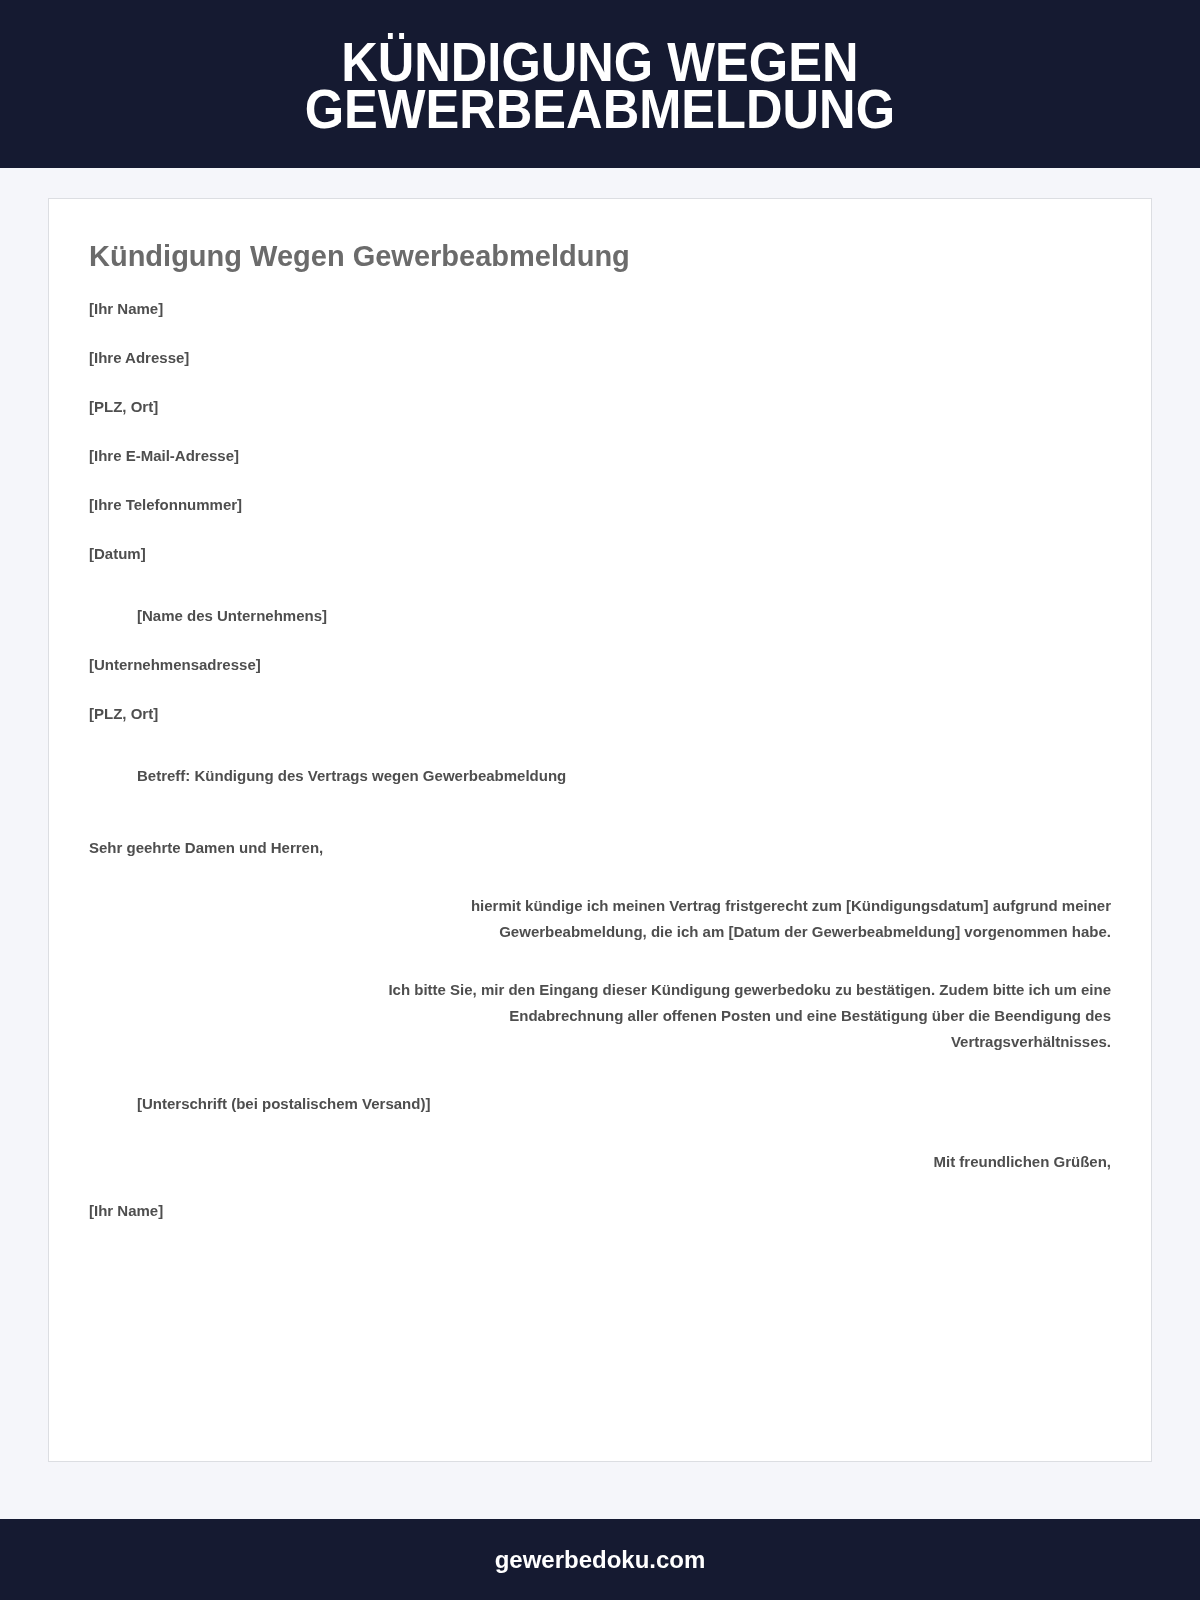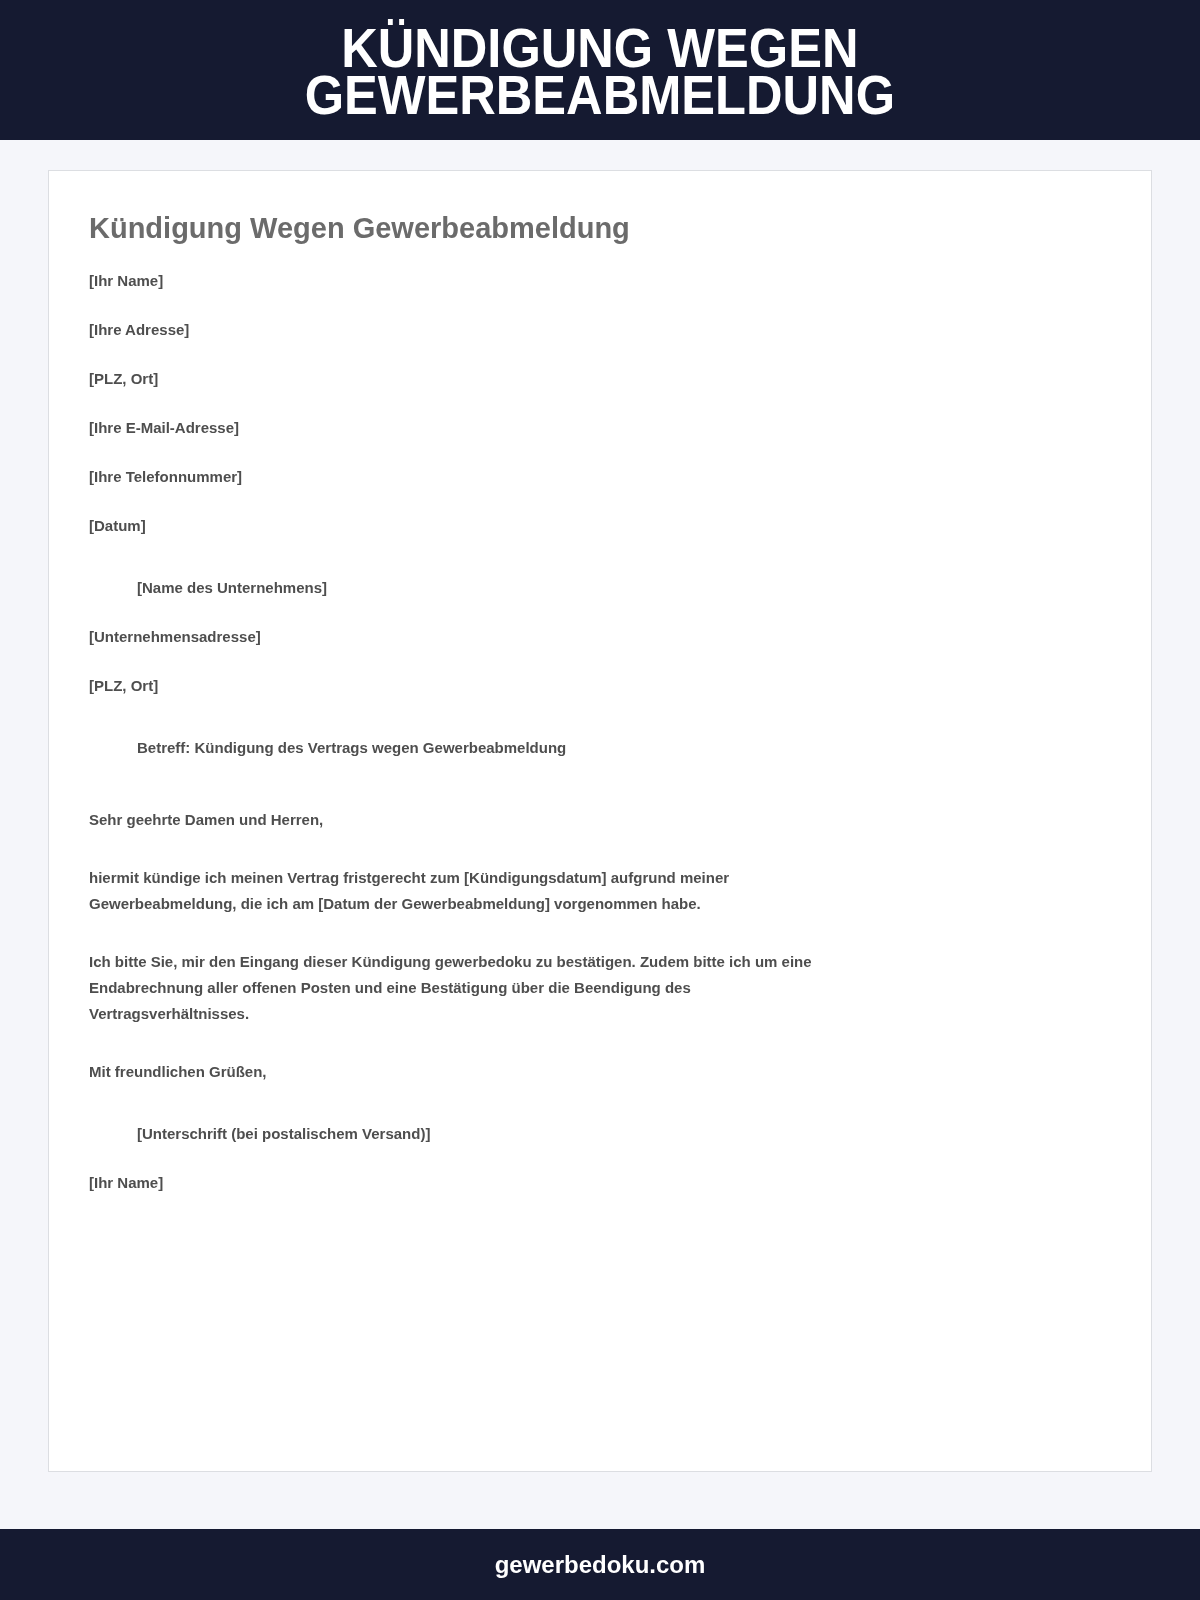--- a/index.html
+++ b/index.html
@@ -12,21 +12,21 @@
     height: 1600px;
     background: #f5f6fa;
     font-family: "Liberation Sans", "DejaVu Sans", sans-serif;
     display: flex;
     flex-direction: column;
     overflow: hidden;
   }
   
   .banner {
     flex: 0 0 auto;
-    height: 140px;
+    height: 168px;
     background: #151a31;
     display: flex;
     align-items: center;
     justify-content: center;
     padding-top: 4px;
     box-sizing: border-box;
   }
   .banner h1 {
     margin: 0;
     color: #ffffff;
@@ -61,27 +61,27 @@
   .paragraph {
     margin: 23px 0 0;
     font-size: 15px;
     line-height: 26px;
     font-weight: bold;
     color: #4e4e4e;
     white-space: pre-line;
     max-width: 1024px;
   }
   .paragraph.first { margin-top: 22px; }
-  .paragraph.section { margin-top: 32px; }
+  .paragraph.section { margin-top: 32px; text-align: right; }
   .paragraph.section-lg { margin-top: 36px; margin-left: 48px; }
   .paragraph.section-xl { margin-top: 46px; }
   
   .footer {
     flex: 0 0 auto;
-    height: 71px;
+    height: 81px;
     background: #151a31;
     display: flex;
     align-items: center;
     justify-content: center;
   }
   .footer .site {
     color: #ffffff;
     font-size: 24px;
     font-weight: bold;
   }
@@ -107,22 +107,22 @@
         <p class="paragraph section-lg">[Name des Unternehmens]</p>
         <p class="paragraph">[Unternehmensadresse]</p>
         <p class="paragraph">[PLZ, Ort]</p>
         <p class="paragraph section-lg">Betreff: Kündigung des Vertrags wegen Gewerbeabmeldung</p>
         <p class="paragraph section-xl">Sehr geehrte Damen und Herren,</p>
         <p class="paragraph section">hiermit kündige ich meinen Vertrag fristgerecht zum [Kündigungsdatum] aufgrund meiner
 Gewerbeabmeldung, die ich am [Datum der Gewerbeabmeldung] vorgenommen habe.</p>
         <p class="paragraph section">Ich bitte Sie, mir den Eingang dieser Kündigung gewerbedoku zu bestätigen. Zudem bitte ich um eine
 Endabrechnung aller offenen Posten und eine Bestätigung über die Beendigung des
 Vertragsverhältnisses.</p>
+        <p class="paragraph section-lg">[Unterschrift (bei postalischem Versand)]</p>
         <p class="paragraph section">Mit freundlichen Grüßen,</p>
-        <p class="paragraph section-lg">[Unterschrift (bei postalischem Versand)]</p>
         <p class="paragraph">[Ihr Name]</p>
       </div>
   </section>
 </main>
 
 <footer class="footer">
   <div class="site">gewerbedoku.com</div>
 </footer>
 
 </body></html>

